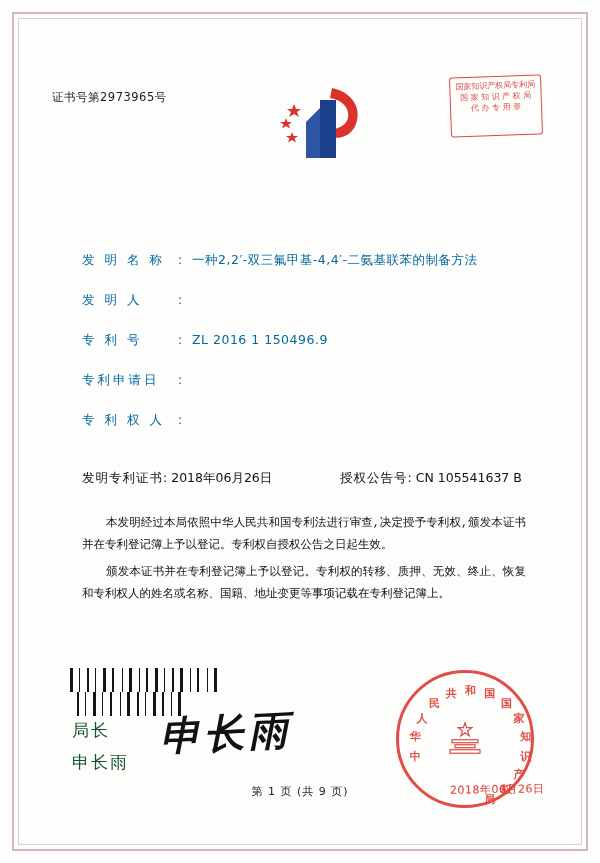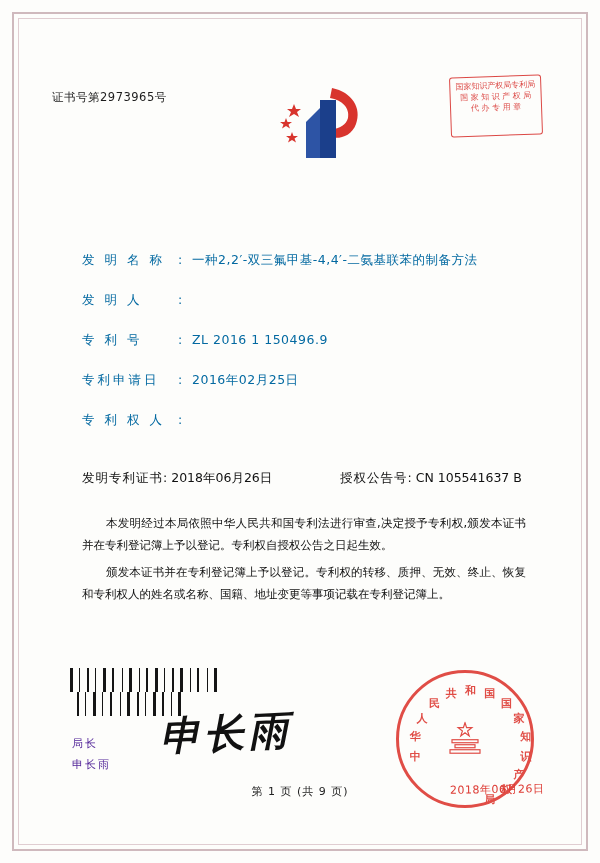--- a/index.html
+++ b/index.html
@@ -143,20 +143,21 @@
     top: 482px;
     font-size: 11.5px;
     line-height: 1.95;
     color: #111;
     text-align: justify;
     font-family: "DejaVu Sans", "Liberation Sans", sans-serif;
   }
   .body-text p {
     margin: 0 0 4px 0;
     text-indent: 24px;
+    font-family: Liberation Mono, monospace;
   }
 
   
   .barcode {
     position: absolute;
     left: 40px;
     top: 638px;
     width: 148px;
     height: 24px;
   }
@@ -164,24 +165,24 @@
     display: inline-block;
     background: #151515;
     height: 100%;
     vertical-align: top;
   }
 
   
   .sig-labels {
     position: absolute;
     left: 42px;
-    top: 704px;
-    font-size: 11px;
+    top: 684px;
+    font-size: 17px;
     line-height: 1.9;
-    color: #4c1d95;
+    color: #14532d;
     letter-spacing: 2px;
   }
   .sig-script {
     position: absolute;
     left: 130px;
     top: 676px;
     font-size: 40px;
     font-family: "DejaVu Serif", "Liberation Serif", serif;
     font-style: italic;
     font-weight: 700;
@@ -284,21 +285,20 @@
         <div class="colon">:</div>
       </div>
       <div class="row">
         <div class="label">专 利 号</div>
         <div class="colon">:</div>
         <div class="value">ZL 2016 1 150496.9</div>
       </div>
       <div class="row">
         <div class="label">专利申请日</div>
         <div class="colon">:</div>
-        <div class="value">2016年02月25日</div>
       </div>
       <div class="row">
         <div class="label">专 利 权 人</div>
         <div class="colon">:</div>
       </div>
     </div>
 
     <div class="grant">
       <div class="g1">
         <span class="lbl">发明专利证书</span>:

